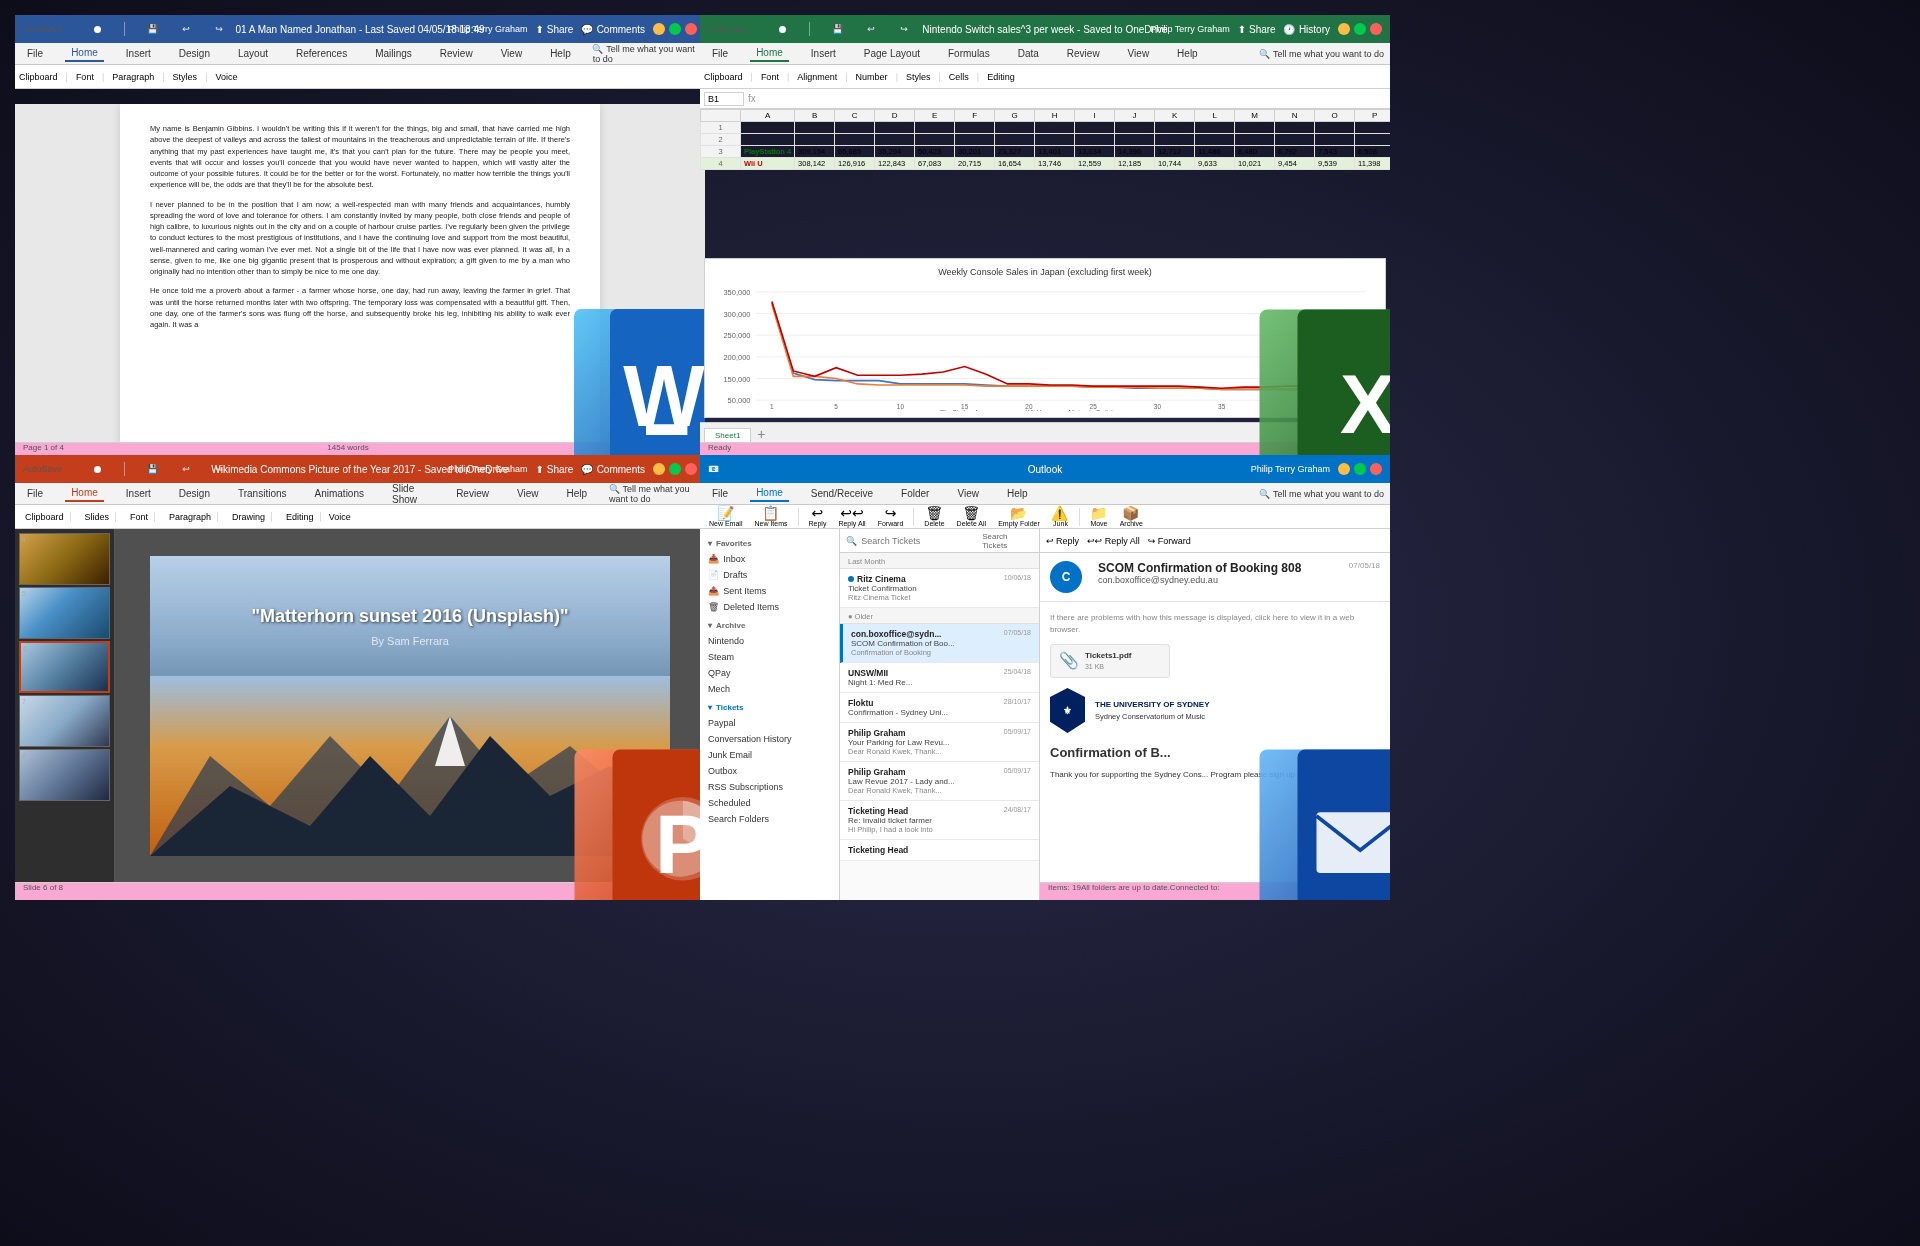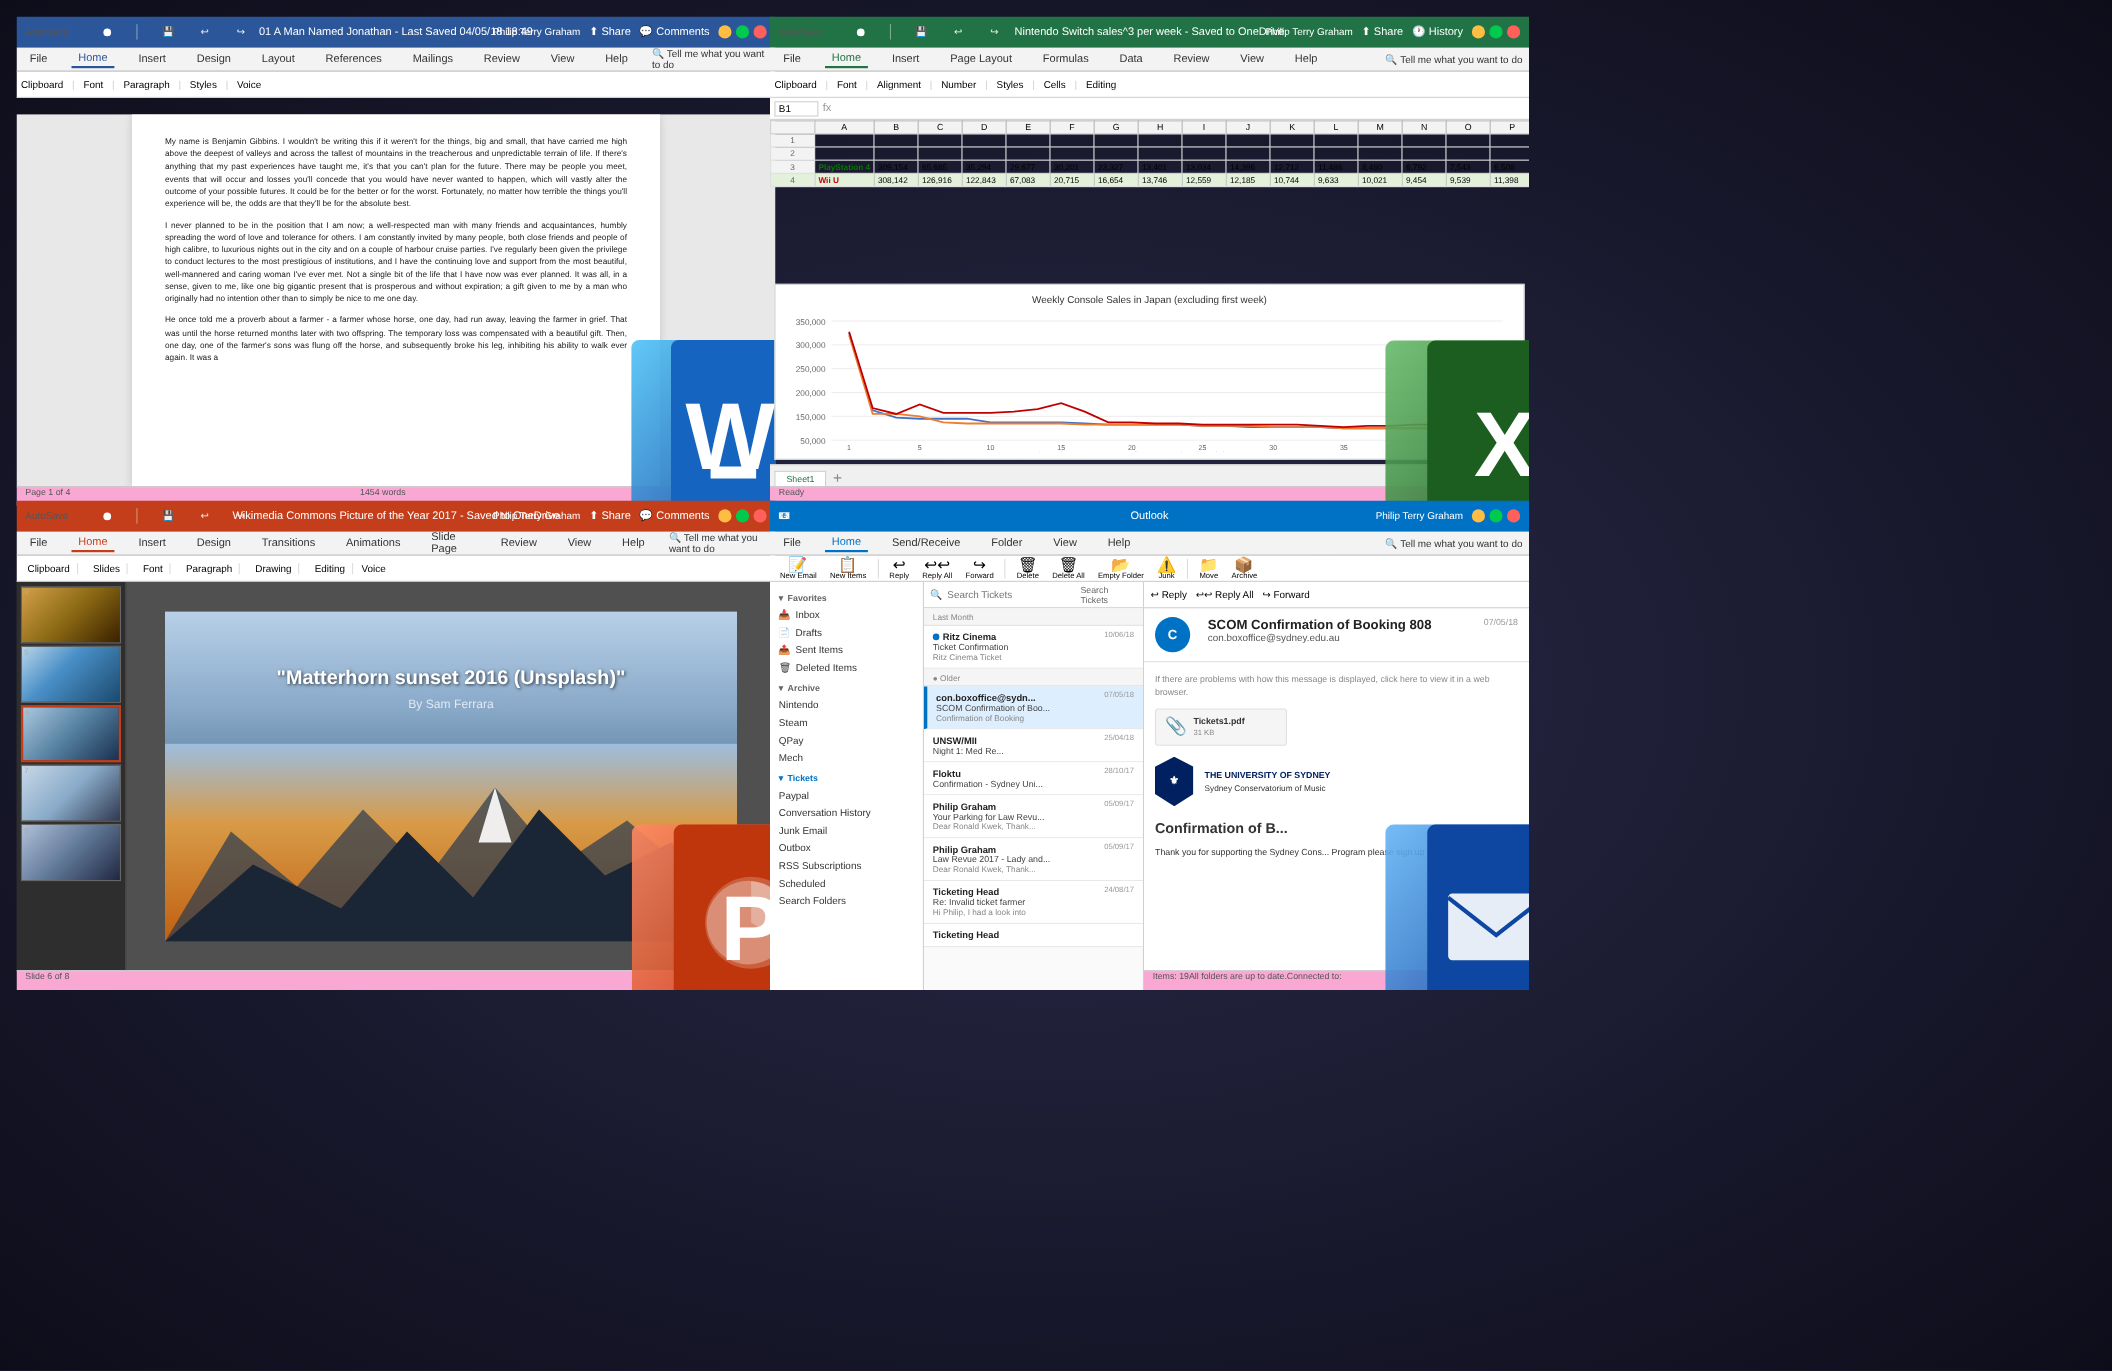--- a/index.html
+++ b/index.html
@@ -844,21 +844,21 @@
               <td></td>
               <td></td>
               <td></td>
             </tr>
             <tr>
               <td class="row-header">3</td>
               <td style="color:#007700;font-weight:bold;">PlayStation 4</td>
               <td>309,154</td>
               <td>65,685</td>
               <td>35,294</td>
-              <td>29,677</td>
+              <td>50,423</td>
               <td>30,201</td>
               <td>23,327</td>
               <td>13,401</td>
               <td>13,034</td>
               <td>14,396</td>
               <td>12,712</td>
               <td>11,486</td>
               <td>8,480</td>
               <td>6,792</td>
               <td>7,543</td>
@@ -982,21 +982,21 @@
       </div>
     </div>
 
     <div class="ribbon">
       <span class="ribbon-tab">File</span>
       <span class="ribbon-tab active ppt">Home</span>
       <span class="ribbon-tab">Insert</span>
       <span class="ribbon-tab">Design</span>
       <span class="ribbon-tab">Transitions</span>
       <span class="ribbon-tab">Animations</span>
-      <span class="ribbon-tab">Slide Page</span>
+      <span class="ribbon-tab">Slide Show</span>
       <span class="ribbon-tab">Review</span>
       <span class="ribbon-tab">View</span>
       <span class="ribbon-tab">Help</span>
       <span style="margin-left:auto;font-size:9px;cursor:pointer;">🔍 Tell me what you want to do</span>
     </div>
 
     <div class="toolbar-row">
       <div class="ppt-ribbon-section">
         <span style="font-size:9px;">Clipboard</span>
       </div>

